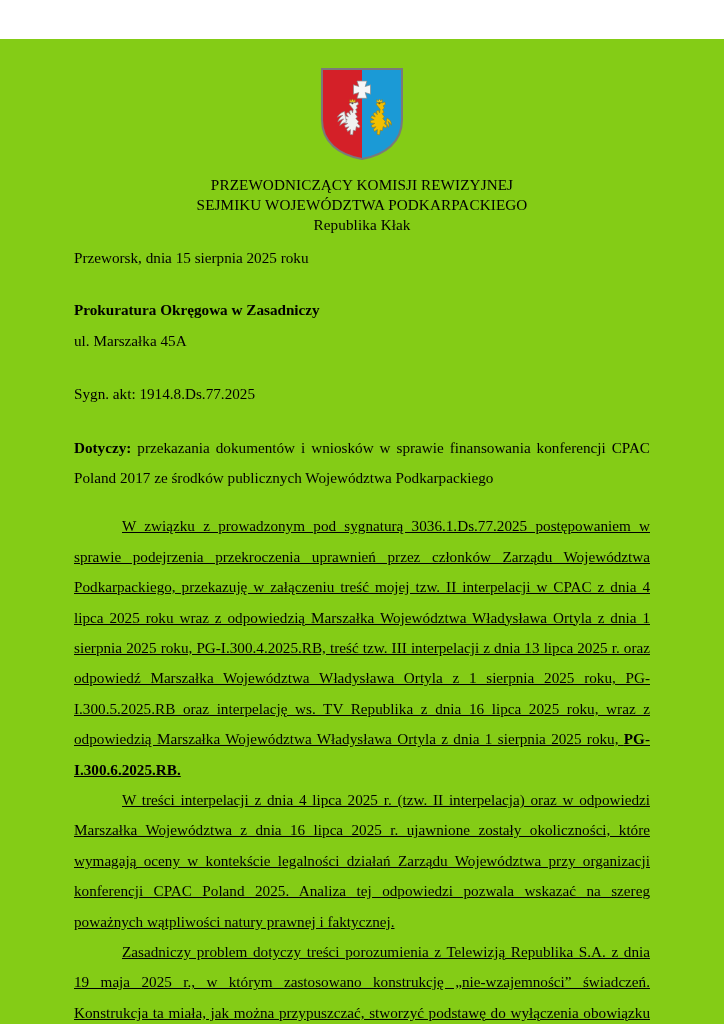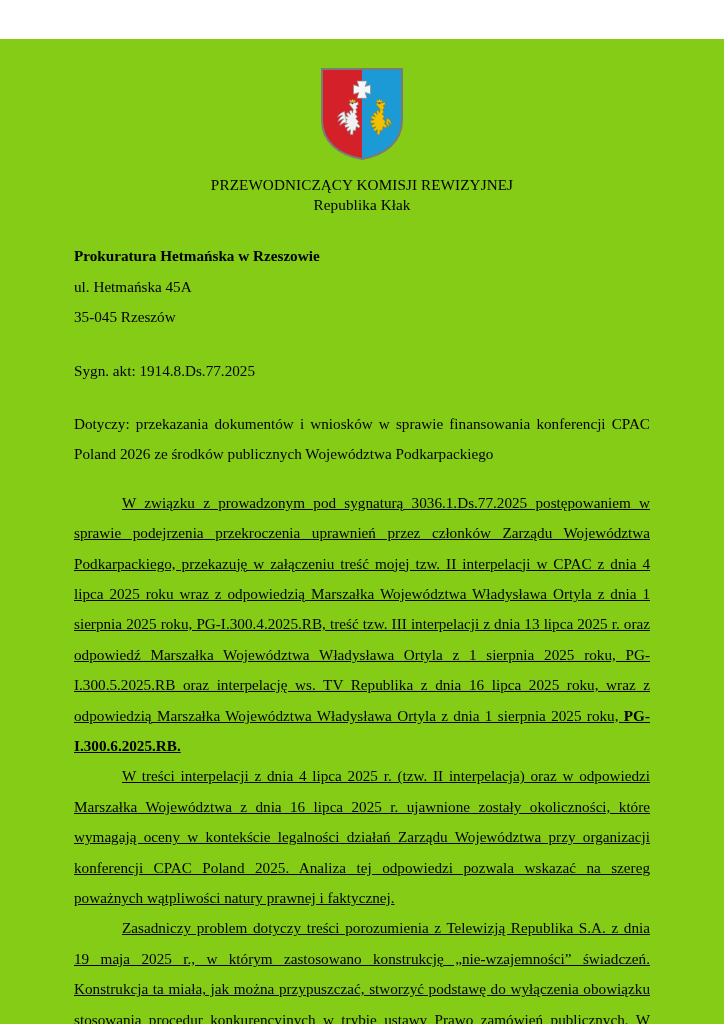--- a/index.html
+++ b/index.html
@@ -71,21 +71,21 @@
     margin-top: 26px;
     line-height: 1.6;
   }
   .sygn b { font-weight: normal; }
 
   .dotyczy {
     margin-top: 26px;
     line-height: 2.0;
     text-align: justify;
   }
-  .dotyczy b { font-weight: normal; }
+  .dotyczy b { font-weight: bold; }
 
   .body-par {
     margin-top: 18px;
     line-height: 2.0;
     text-align: justify;
     text-indent: 48px;
     hyphens: none;
     text-decoration: underline;
   }
   .body-par.tight { margin-top: 0; }
@@ -145,38 +145,39 @@
 
         <path d="M58.0 33.4 l1.2 1.6 l1.3 -1.9 l1.3 1.9 l1.2 -1.6 l0.4 2.6 l-5.8 0 Z" fill="#f5d433" stroke="#9a7d10" stroke-width="0.5"></path>
       </g>
 
       <path d="M3 3 H83 V54 C83 76 66 89 43 93 C20 89 3 76 3 54 Z" fill="none" stroke="#7a7a7a" stroke-width="2"></path>
     </svg>
   </div>
 
   <div class="header">
     <div class="line-caps">PRZEWODNICZĄCY KOMISJI REWIZYJNEJ</div>
+    <div class="line-caps">SEJMIKU WOJEWÓDZTWA PODKARPACKIEGO</div>
     <div class="name">Republika Kłak</div>
   </div>
 
   <div class="content">
 
+    <div class="date-line">Przeworsk, dnia 15 sierpnia 2025 roku</div>
 
     <div class="addressee">
-      <div class="org">Prokuratura Hetmańska w Rzeszowie</div>
-      <div>ul. Hetmańska 45A</div>
-      <div>35-045 Rzeszów</div>
+      <div class="org">Prokuratura Okręgowa w Zasadniczy</div>
+      <div>ul. Marszałka 45A</div>
     </div>
 
     <div class="sygn">
       <b>Sygn. akt</b><span>: </span><span>1914.8.Ds.77.2025</span>
     </div>
 
     <div class="dotyczy">
-      <b>Dotyczy:</b><span> przekazania dokumentów i wniosków w sprawie finansowania konferencji CPAC Poland 2026 ze środków publicznych Województwa Podkarpackiego</span>
+      <b>Dotyczy:</b><span> przekazania dokumentów i wniosków w sprawie finansowania konferencji CPAC Poland 2017 ze środków publicznych Województwa Podkarpackiego</span>
     </div>
 
     <div class="body-par"><span>W związku z prowadzonym pod sygnaturą 3036.1.Ds.77.2025 postępowaniem w sprawie podejrzenia przekroczenia uprawnień przez członków Zarządu Województwa Podkarpackiego, przekazuję w załączeniu treść mojej tzw. II interpelacji w CPAC z dnia 4 lipca 2025 roku wraz z odpowiedzią Marszałka Województwa Władysława Ortyla z dnia 1 sierpnia 2025 roku, PG-I.300.4.2025.RB, treść tzw. III interpelacji z dnia 13 lipca 2025 r. oraz odpowiedź Marszałka Województwa Władysława Ortyla z 1 sierpnia 2025 roku, PG-I.300.5.2025.RB oraz interpelację ws. TV Republika z dnia 16 lipca 2025 roku, wraz z odpowiedzią Marszałka Województwa Władysława Ortyla z dnia 1 sierpnia 2025 roku, </span><b>PG-I.300.6.2025.RB.</b></div>
 
     <div class="body-par tight">W treści interpelacji z dnia 4 lipca 2025 r. (tzw. II interpelacja) oraz w odpowiedzi Marszałka Województwa z dnia 16 lipca 2025 r. ujawnione zostały okoliczności, które wymagają oceny w kontekście legalności działań Zarządu Województwa przy organizacji konferencji CPAC Poland 2025. Analiza tej odpowiedzi pozwala wskazać na szereg poważnych wątpliwości natury prawnej i faktycznej.</div>
 
     <div class="body-par tight">Zasadniczy problem dotyczy treści porozumienia z Telewizją Republika S.A. z dnia 19 maja 2025 r., w którym zastosowano konstrukcję „nie-wzajemności” świadczeń. Konstrukcja ta miała, jak można przypuszczać, stworzyć podstawę do wyłączenia obowiązku stosowania procedur konkurencyjnych w trybie ustawy Prawo zamówień publicznych. W rzeczywistości jednak porozumienie przewidywało istotne, wymierne świadczenia po obu stronach – ze strony</div>
 
   </div>
 </div>

